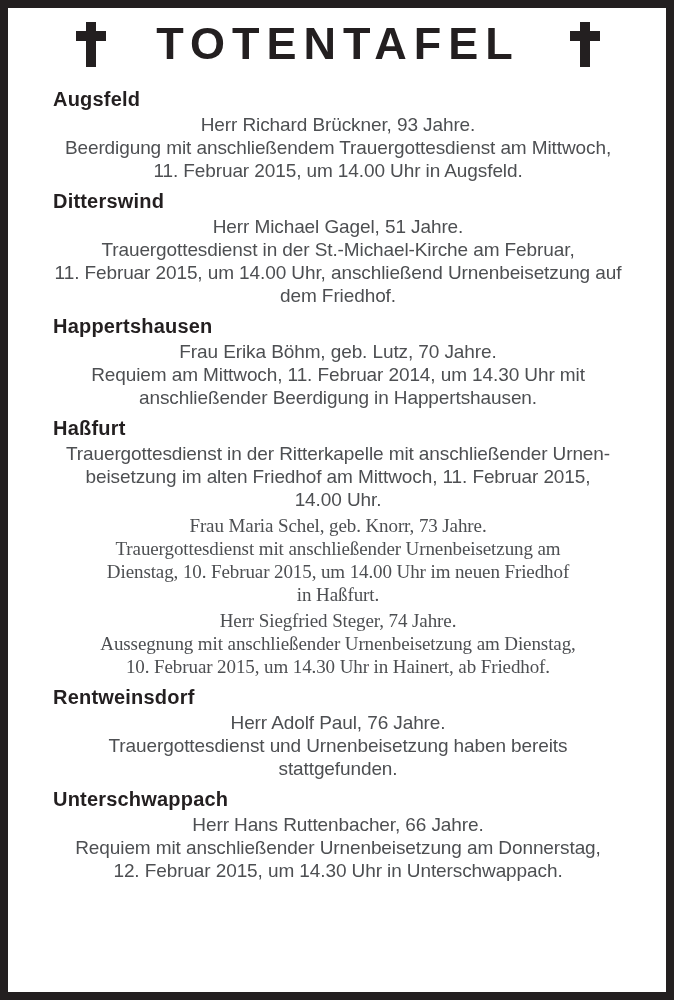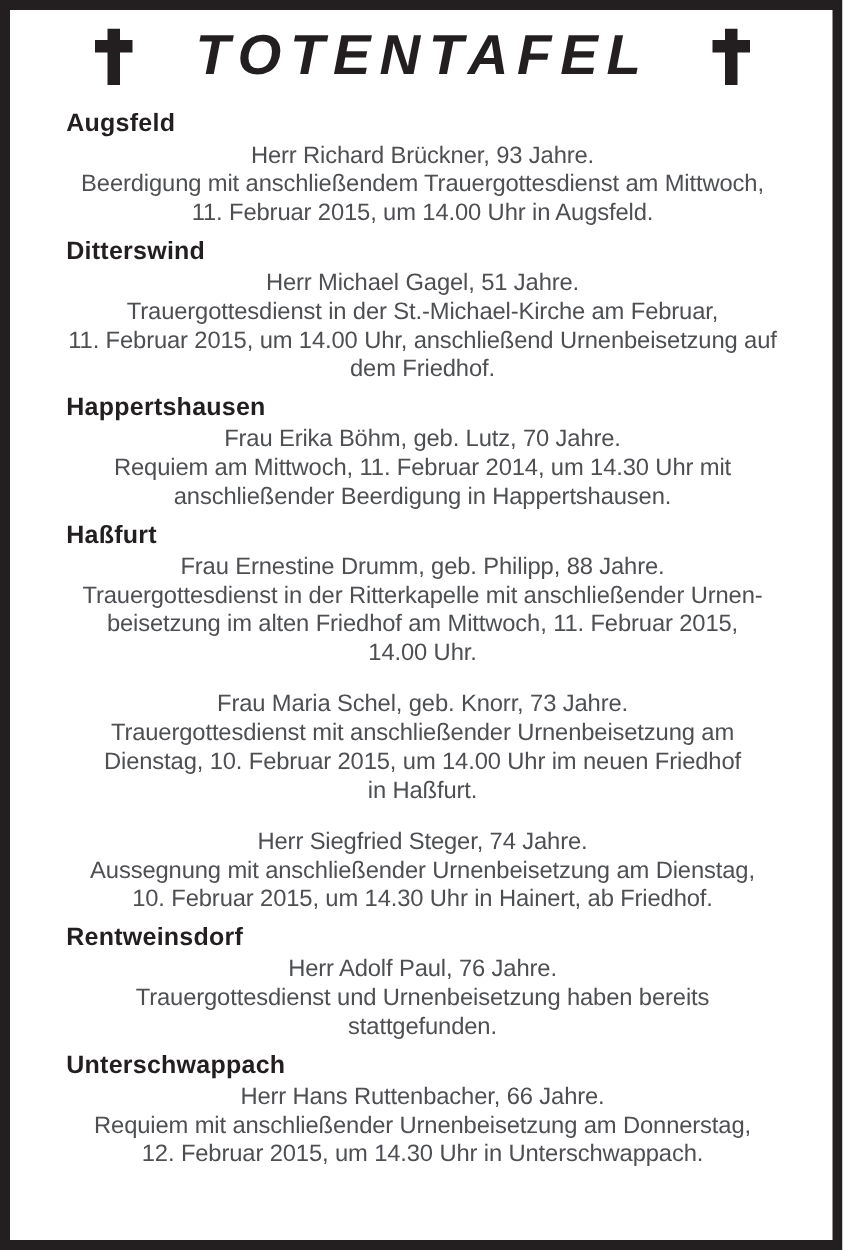--- a/index.html
+++ b/index.html
@@ -14,24 +14,23 @@
     box-sizing:border-box;
     background:var(--bg);
     border:8px solid var(--ink);
     padding:4px 26px 0 28px;
     font-family:"Liberation Sans","DejaVu Sans",sans-serif;
     overflow:hidden;
   }
   .masthead{
     display:flex;
     justify-content:center;
-    align-items:flex-end;
+    align-items:center;
     gap:50px;
     margin:8px 0 20px 0;
-    font-style:italic;
   }
   .page-title{
     margin:0;
     font-size:45px;
     line-height:48px;
     font-weight:bold;
     letter-spacing:7px;
     color:var(--ink);
     white-space:nowrap;
   }
@@ -52,21 +51,21 @@
   section{margin:0;}
   .town-heading{
     margin:8px 0 2px 17px;
     font-size:20px;
     line-height:23px;
     font-weight:bold;
     color:var(--ink);
     letter-spacing:0.2px;
   }
   .entry{margin:0;text-align:center;}
-  .entry + .entry{margin-top:18px;}
+  .entry + .entry{margin-top:3px;font-family:Liberation Serif, serif;}
   .notice-line{
     display:block;
     font-size:19px;
     line-height:23px;
     color:var(--body-text);
     white-space:nowrap;
     letter-spacing:-0.1px;
   }
 </style>
 </head>
@@ -104,21 +103,20 @@
     <div class="entry">
       <span class="notice-line">Frau Erika Böhm, geb. Lutz, 70 Jahre.</span>
       <span class="notice-line">Requiem am Mittwoch, 11. Februar 2014, um 14.30 Uhr mit</span>
       <span class="notice-line">anschließender Beerdigung in Happertshausen.</span>
     </div>
   </section>
 
   <section>
     <h2 class="town-heading">Haßfurt</h2>
     <div class="entry">
-      <span class="notice-line">Frau Ernestine Drumm, geb. Philipp, 88 Jahre.</span>
       <span class="notice-line">Trauergottesdienst in der Ritterkapelle mit anschließender Urnen-</span>
       <span class="notice-line">beisetzung im alten Friedhof am Mittwoch, 11. Februar 2015,</span>
       <span class="notice-line">14.00 Uhr.</span>
     </div>
     <div class="entry">
       <span class="notice-line">Frau Maria Schel, geb. Knorr, 73 Jahre.</span>
       <span class="notice-line">Trauergottesdienst mit anschließender Urnenbeisetzung am</span>
       <span class="notice-line">Dienstag, 10. Februar 2015, um 14.00 Uhr im neuen Friedhof</span>
       <span class="notice-line">in Haßfurt.</span>
     </div>

